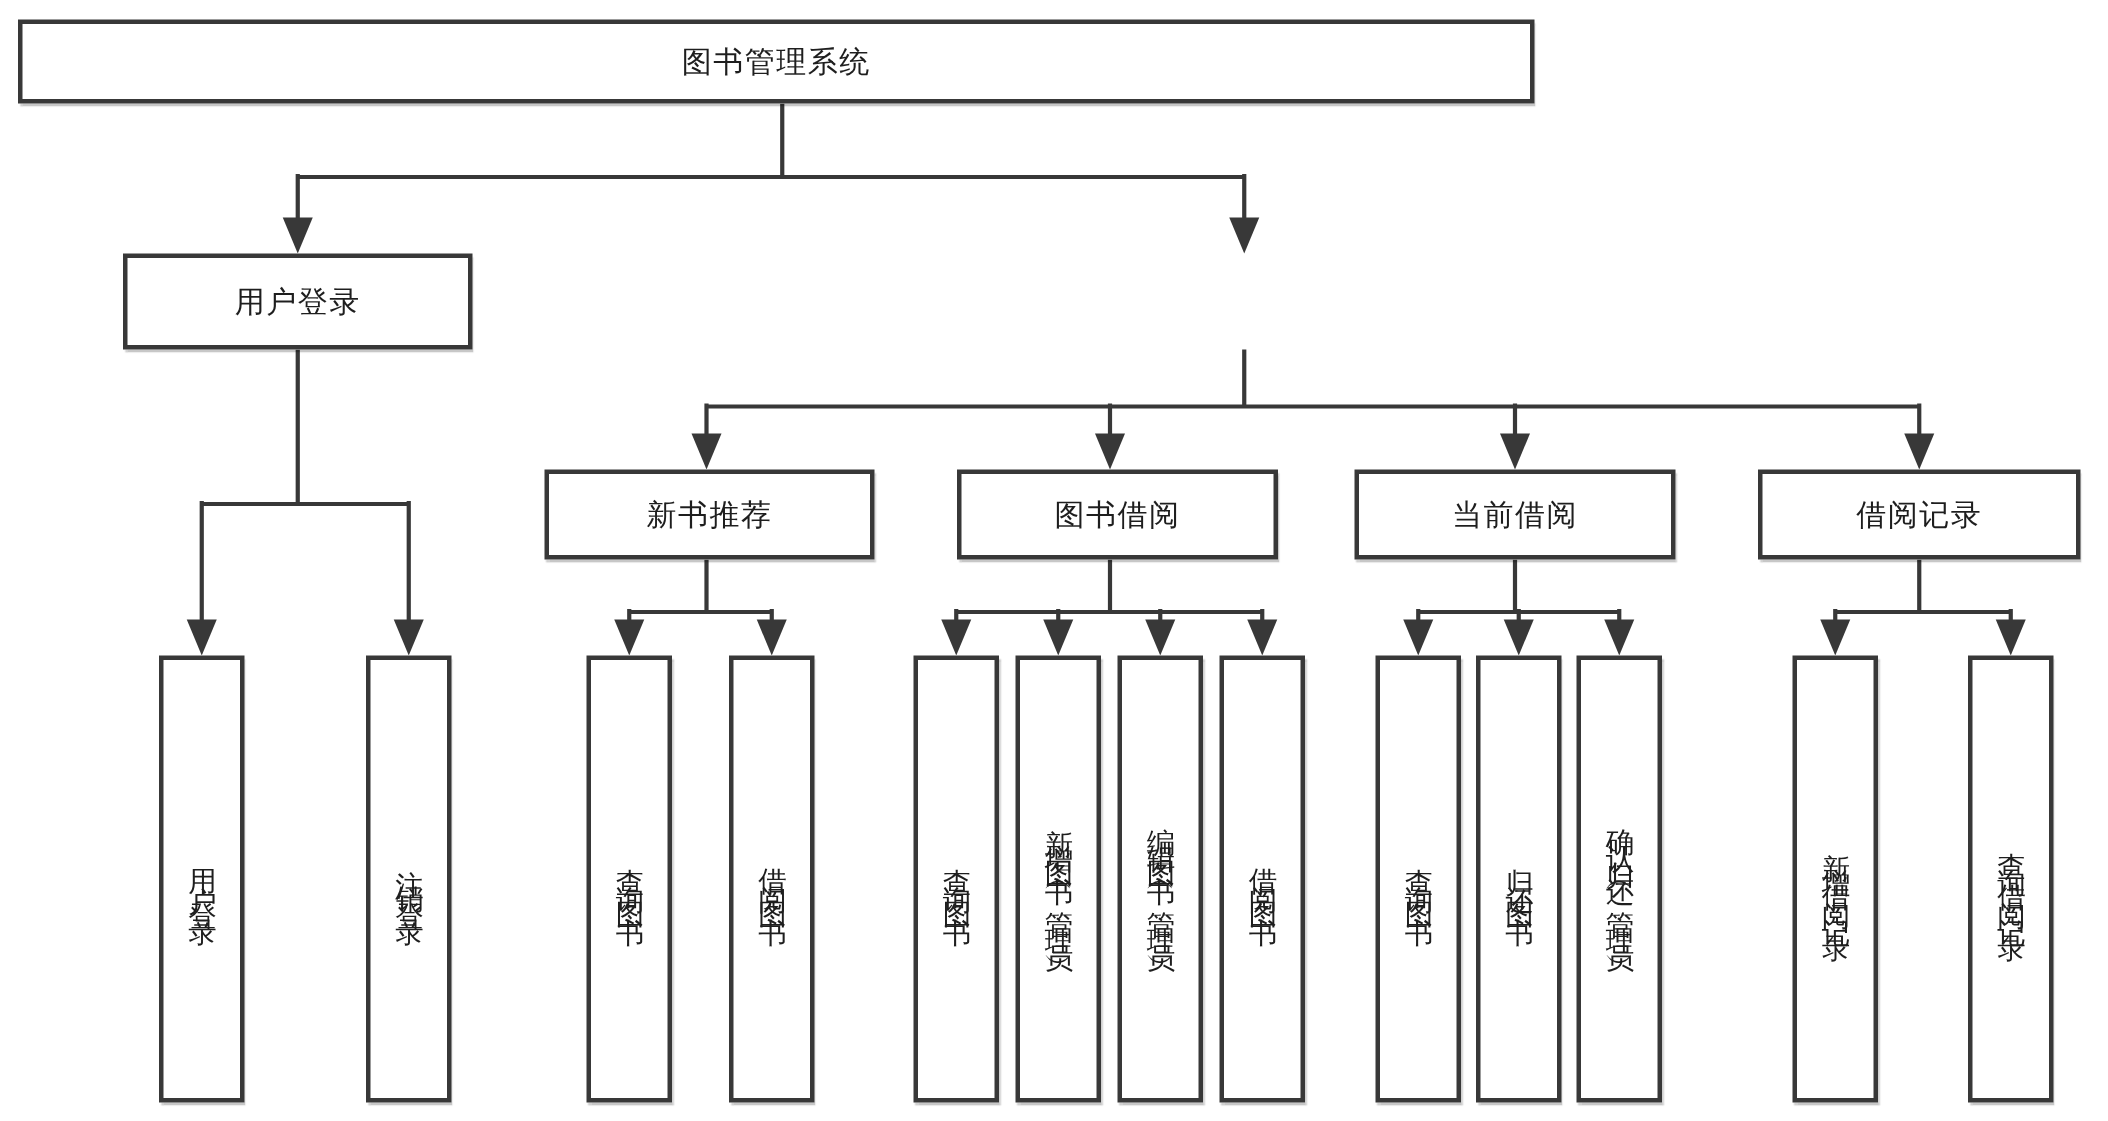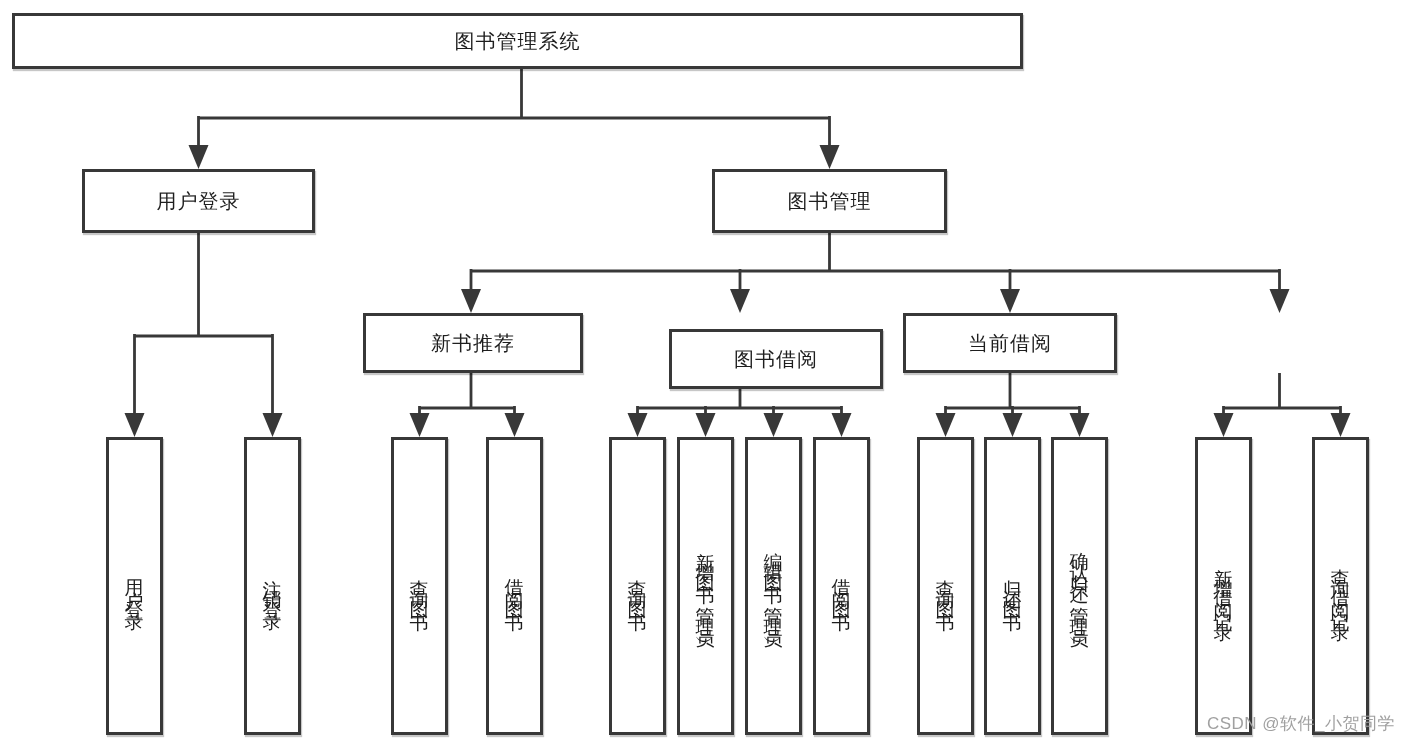--- a/index.html
+++ b/index.html
@@ -91,25 +91,25 @@
     <g>
       <path class="ln" d="M1279.5 373 V408 M1223.5 408 H1340.5 M1223.5 406 V414 M1340.5 406 V414"></path>
       <polygon class="ar" points="1213.5,413 1233.5,413 1223.5,437"></polygon>
       <polygon class="ar" points="1330.5,413 1350.5,413 1340.5,437"></polygon>
     </g>
   </svg>
 
   <div class="node" style="left:12px;top:13px;width:1011px;height:56px;">图书管理系统</div>
 
   <div class="node" style="left:82px;top:169px;width:233px;height:64px;">用户登录</div>
-  <div class="node" style="left:712px;top:169px;width:235px;height:64px;">图书管理</div>
 
   <div class="node" style="left:363px;top:313px;width:220px;height:60px;text-align:right;">新书推荐</div>
-  <div class="node" style="left:669px;top:313px;width:214px;height:60px;margin-top:16px;">图书借阅</div>
+  <div class="node" style="left:638px;top:313px;width:214px;height:60px;">图书借阅</div>
   <div class="node" style="left:903px;top:313px;width:214px;height:60px;text-align:center;">当前借阅</div>
+  <div class="node" style="left:1172px;top:313px;width:215px;height:60px;">借阅记录</div>
 
   <div class="leaf" style="left:106px;">
     <span class="vtext">用户登录</span>
   </div>
   <div class="leaf" style="left:244px;">
     <span class="vtext">注销登录</span>
   </div>
 
   <div class="leaf" style="left:391px;">
     <span class="vtext">查询图书</span>
@@ -141,15 +141,14 @@
     <span class="vtext">确认归还（管理员）</span>
   </div>
 
   <div class="leaf" style="left:1195px;">
     <span class="vtext">新增借阅记录</span>
   </div>
   <div class="leaf" style="left:1312px;">
     <span class="vtext">查询借阅记录</span>
   </div>
 
-  <div class="watermark">CSDN @软件_小贺同学</div>
 
 </div>
 
 </body></html>

